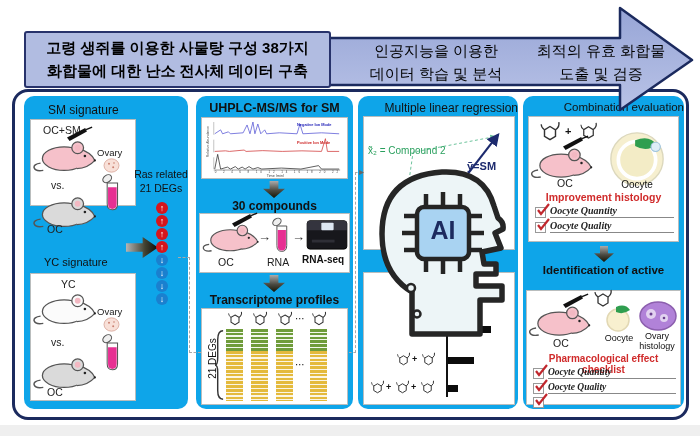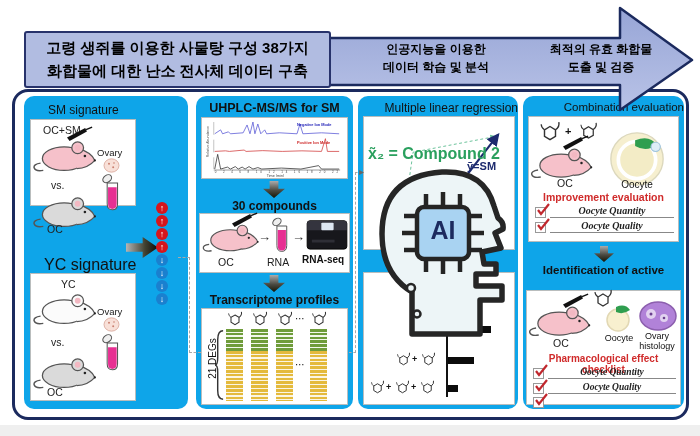--- a/index.html
+++ b/index.html
@@ -6,21 +6,21 @@
   *{box-sizing:border-box;}
   #stage{position:relative;width:700px;height:436px;background:#fff;overflow:hidden;
          font-family:"Liberation Sans","DejaVu Sans",sans-serif;color:#111;}
   .abs{position:absolute;}
   
   #hdr-arrow{position:absolute;left:0;top:0;width:700px;height:122px;z-index:3;}
   #hdr-box{position:absolute;left:24px;top:31px;width:307px;height:57px;z-index:4;
     background:#b1bce1;border:2px solid #27326b;border-radius:3px;
     display:flex;flex-direction:column;justify-content:center;align-items:center;
     font-weight:bold;font-size:15px;line-height:1.5;color:#000;text-align:center;}
-  .hdr-step{position:absolute;z-index:4;font-weight:bold;font-size:12px;line-height:1.5;
+  .hdr-step{position:absolute;z-index:4;font-weight:normal;font-size:15px;line-height:1.5;
     text-align:center;color:#000;}
   
   #container{position:absolute;left:12px;top:89px;width:677px;height:331px;
     border:3px solid #1b2a5e;border-radius:16px;background:#fff;z-index:1;}
   .panel{position:absolute;top:96px;height:313px;background:#0ea5e9;border-radius:10px;z-index:1;}
   .wbox{position:absolute;background:#fff;border:1.5px solid #b9bdbd;}
   .ptitle{position:absolute;width:100%;text-align:right;font-size:12px;color:#111;}
   .btitle{position:absolute;width:100%;text-align:center;font-size:12px;font-weight:bold;color:#111;}
   .small{font-size:10.5px;color:#222;}
   .tiny{font-size:9.5px;color:#222;}
@@ -38,21 +38,21 @@
   .dashH{position:absolute;border-top:1px dashed #a9a9a9;z-index:2;}
   .dashV{position:absolute;border-left:1px dashed #a9a9a9;z-index:2;}
   
   .hmcol{position:absolute;width:17px;top:20px;}
   .hm-g{height:22px;background:repeating-linear-gradient(to bottom,#6f9c3a 0 2.6px,#f3f7ec 2.6px 3.8px);}
   .hm-y{height:50px;background:repeating-linear-gradient(to bottom,#e4ba3c 0 2.6px,#fbf5e2 2.6px 3.8px);}
   
   .chk-row{position:absolute;display:flex;align-items:flex-end;gap:4px;}
   .chk-box{position:relative;width:11px;height:11px;background:#fff;border:1.5px solid #999;flex:none;}
   .chk-box svg{position:absolute;left:0;top:-5px;overflow:visible;}
-  .chk-text{flex:1;text-align:center;border-bottom:1px solid #888;
+  .chk-text{flex:1;text-align:left;border-bottom:1px solid #888;
     font-family:"Liberation Serif","DejaVu Serif",serif;font-style:italic;font-weight:600;
     font-size:10px;color:#222;padding-bottom:1px;}
   .redtitle{position:absolute;width:100%;text-align:center;font-weight:bold;color:#d02b2b;}
   #bottom-strip{position:absolute;left:0;top:425px;width:700px;height:11px;background:#efefef;}
 </style>
 </head>
 <body>
 
 <svg width="0" height="0" style="position:absolute" aria-hidden="true">
   <defs>
@@ -167,33 +167,37 @@
       <svg class="abs" style="left:71px;top:52px;width:19px;height:41px;">
           <use href="#sym-tube"></use>
         </svg>
       <div class="abs small" style="left:20px;top:59px;">vs.</div>
       <svg class="abs" style="left:2px;top:72px;width:64px;height:38px;color:#dadada;">
           <use href="#sym-mouse"></use>
         </svg>
       <div class="abs small" style="left:16px;top:103px;">OC</div>
     </div>
 
+    <div class="abs" style="left:108px;top:72px;width:58px;text-align:center;font-size:10.5px;line-height:1.3;">
+      <div>Ras related</div>
+      <div>21 DEGs</div>
+    </div>
 
     <div class="arrR" style="left:102px;top:141px;width:32px;height:21px;"></div>
 
     <div class="deg up" style="left:132px;top:106px;">↑</div>
     <div class="deg up" style="left:132px;top:119px;">↑</div>
     <div class="deg up" style="left:132px;top:132px;">↑</div>
     <div class="deg up" style="left:132px;top:145px;">↑</div>
     <div class="deg dn" style="left:132px;top:158px;">↓</div>
     <div class="deg dn" style="left:132px;top:171px;">↓</div>
     <div class="deg dn" style="left:132px;top:184px;">↓</div>
     <div class="deg dn" style="left:132px;top:197px;">↓</div>
 
-    <div class="abs" style="left:20px;top:160px;font-size:16px;">YC signature</div>
+    <div class="abs" style="left:20px;top:160px;font-size:11px;">YC signature</div>
 
     <div class="wbox" style="left:6px;top:177px;width:106px;height:128px;">
       <div class="abs small" style="left:30px;top:4px;">YC</div>
       <svg class="abs" style="left:2px;top:15px;width:64px;height:38px;color:#fbfbfb;">
           <use href="#sym-mouse"></use>
         </svg>
       <div class="abs tiny" style="left:66px;top:32px;">Ovary</div>
       <svg class="abs" style="left:72px;top:43px;width:17px;height:15px;">
           <use href="#sym-ovary"></use>
         </svg>
@@ -301,21 +305,21 @@
           <marker id="mnavy" markerWidth="8" markerHeight="8" refX="5" refY="3" orient="auto">
               <path d="M0,0 L6,3 L0,6 Z" fill="#1c2a6e"></path>
             </marker>
           <marker id="mgreen" markerWidth="8" markerHeight="8" refX="5" refY="3" orient="auto">
               <path d="M0,0 L6,3 L0,6 Z" fill="#69c29a"></path>
             </marker>
         </defs>
         <polyline points="42,92 50,36 134,20" fill="none" stroke="#69c29a" stroke-width="1" stroke-dasharray="3,2.5" marker-end="url(#mgreen)"></polyline>
         <line x1="86" y1="84" x2="137" y2="18" stroke="#1c2a6e" stroke-width="2.2" marker-end="url(#mnavy)"></line>
       </svg>
-      <div class="abs" style="left:4px;top:28px;font-size:16px;font-weight:bold;color:#2aa05e;">x̃₂ = Compound 2</div>
+      <div class="abs" style="left:4px;top:28px;font-size:10px;font-weight:normal;color:#2aa05e;">x̃₂ = Compound 2</div>
       <div class="abs" style="left:103px;top:43px;font-size:11px;font-weight:bold;color:#1c2a6e;">ỹ=SM</div>
     </div>
 
     <div class="wbox" style="left:5px;top:176px;width:152px;height:133px;">
       <div class="abs" style="left:99px;top:-3px;font-size:9px;color:#333;">e</div>
       <div class="abs" style="left:82px;top:10px;width:1.6px;height:114px;background:#111;"></div>
       <div class="abs" style="left:84px;top:22px;width:46px;height:7px;background:#0c0c0c;"></div>
       <div class="abs" style="left:84px;top:53px;width:43px;height:7px;background:#0c0c0c;"></div>
       <div class="abs" style="left:84px;top:84px;width:26px;height:7px;background:#0c0c0c;"></div>
       <div class="abs" style="left:84px;top:112px;width:10px;height:7px;background:#0c0c0c;"></div>
@@ -380,21 +384,21 @@
           <use href="#sym-mouse"></use>
         </svg>
       <svg class="abs" style="left:34px;top:18px;width:26px;height:16px;">
           <use href="#sym-syr"></use>
         </svg>
       <div class="abs small" style="left:28px;top:60px;">OC</div>
       <svg class="abs" style="left:80px;top:14px;width:56px;height:56px;">
           <use href="#sym-dish"></use>
         </svg>
       <div class="abs" style="left:84px;top:62px;width:48px;text-align:center;font-size:10px;">Oocyte</div>
-      <div class="redtitle" style="top:74px;font-size:10.5px;">Improvement evaluation</div>
+      <div class="redtitle" style="top:74px;font-size:10.5px;">Improvement histology</div>
       <div class="chk-row" style="left:6px;top:88px;width:139px;">
         <span class="chk-box">
             <svg width="15" height="14">
               <path d="M2,7 L5,11 L13,1" fill="none" stroke="#c1272d" stroke-width="2.2"></path>
             </svg>
           </span>
         <span class="chk-text">Oocyte Quantity</span>
       </div>
       <div class="chk-row" style="left:6px;top:103px;width:139px;">
         <span class="chk-box">

